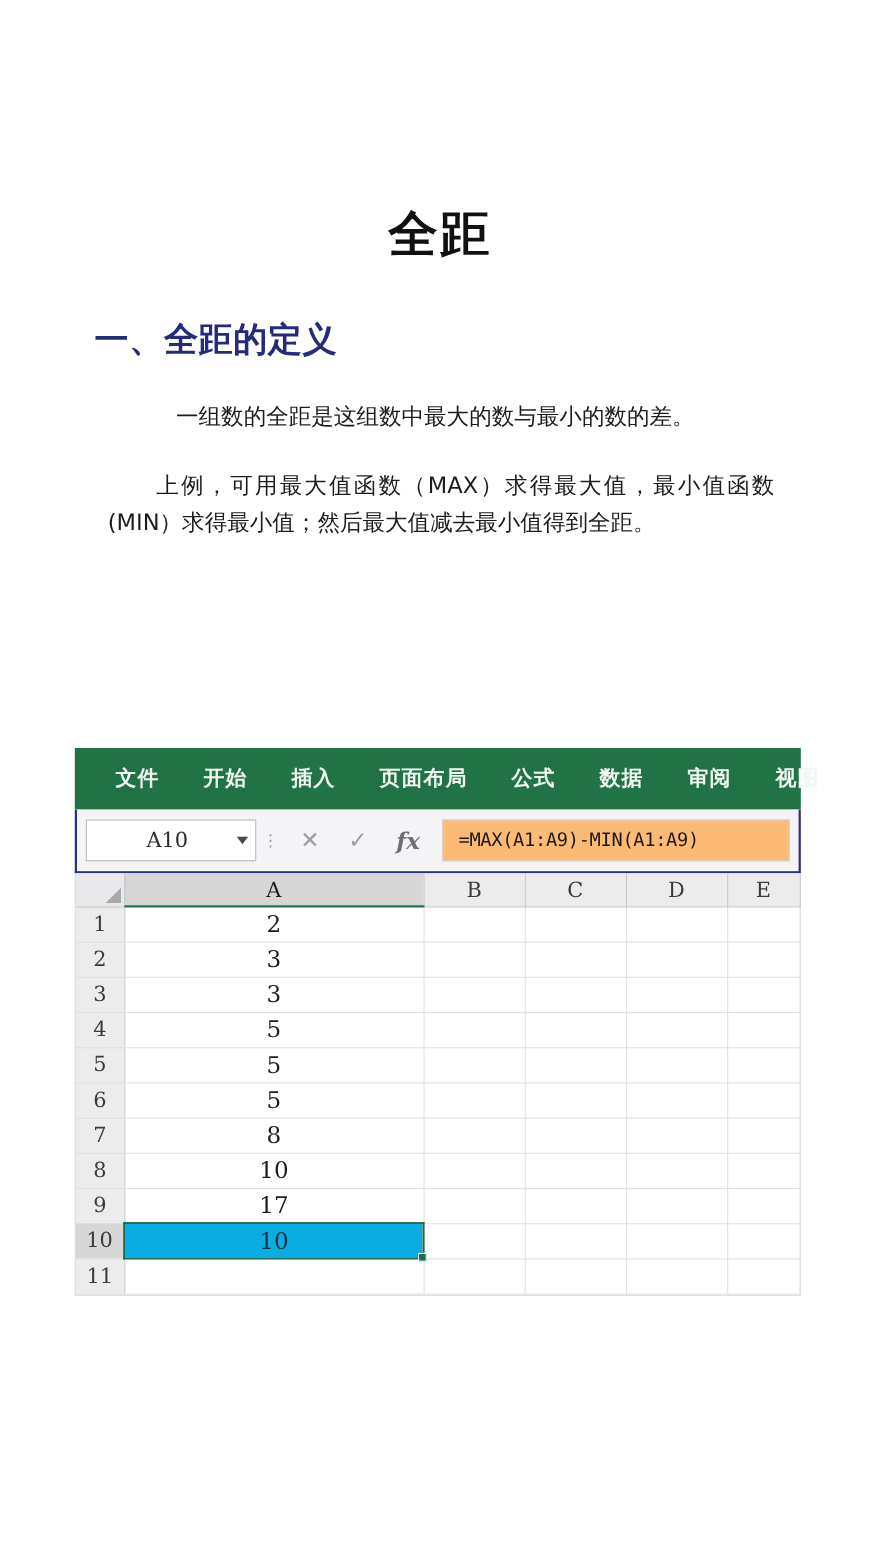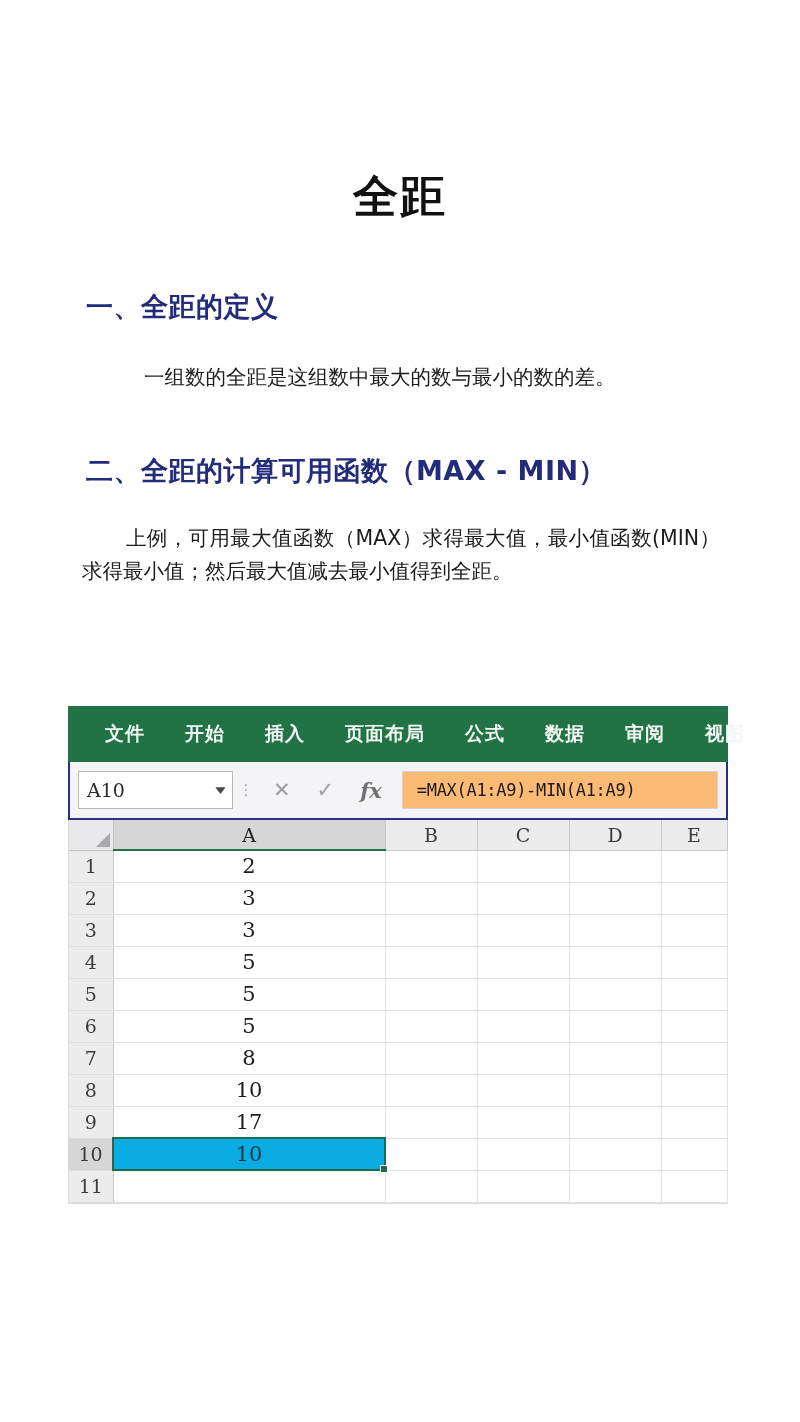--- a/index.html
+++ b/index.html
@@ -11,40 +11,40 @@
     background: #ffffff;
     font-family: "DejaVu Sans", "Liberation Sans", sans-serif;
     color: #1a1a1a;
     overflow: hidden;
   }
 
   .page {
     position: relative;
     width: 800px;
     height: 1422px;
-    padding: 0;
+    padding: 16px;
   }
 
   
   .doc-title {
     margin: 0;
     padding-top: 172px;
     text-align: center;
     font-size: 45px;
     font-weight: 700;
     letter-spacing: 2px;
     color: #111111;
     line-height: 1.1;
   }
 
   
   .section-heading {
-    margin: 16px;
+    margin: 0;
     padding-left: 70px;
-    font-size: 27px;
+    font-size: 31px;
     font-weight: 700;
     color: #232b7a;
     letter-spacing: 0.5px;
     line-height: 1.25;
   }
   .h1-spacing { padding-top: 52px; }
   .h2-spacing { padding-top: 44px; }
 
   
   .body-para {
@@ -59,21 +59,21 @@
   .para-def { padding-top: 22px; text-indent: 62px; }
   .para-ex  { padding-top: 34px; }
   .para-fn  { padding-top: 18px; text-indent: 44px; }
 
   .ex-label { font-weight: 400; }
 
   
   .excel {
     position: absolute;
     left: 68px;
-    top: 706px;
+    top: 680px;
     width: 660px;
   }
 
   
   .ribbon {
     background: #217346;
     height: 56px;
     display: flex;
     align-items: center;
     padding-left: 24px;
@@ -104,21 +104,21 @@
     height: 38px;
     background: #ffffff;
     border: 1px solid #b9b9bd;
     display: flex;
     align-items: center;
     padding: 0 8px;
     font-family: "DejaVu Serif", "Liberation Serif", serif;
     font-size: 19px;
     color: #2c2c2c;
   }
-  .name-box-value { flex: 1; }
+  .name-box-value { flex: 1; text-align: center; }
   .name-box-caret {
     font-size: 9px;
     color: #4a4a4a;
     line-height: 1;
     transform: scaleX(1.5);
   }
   .vdots {
     width: 26px;
     text-align: center;
     color: #9a9aa0;
@@ -255,21 +255,20 @@
 
 <div class="page">
 
   <h1 class="doc-title">全距</h1>
 
   <h2 class="section-heading h1-spacing">一、全距的定义</h2>
 
   <p class="body-para para-def">一组数的全距是这组数中最大的数与最小的数的差。</p>
 
 
-  <h2 class="section-heading h2-spacing">二、全距的计算可用函数（MAX - MIN）</h2>
 
   <p class="body-para para-fn">上例，可用最大值函数（MAX）求得最大值，最小值函数(MIN）求得最小值；然后最大值减去最小值得到全距。</p>
 
   <div class="excel">
 
     <div class="ribbon">
       <div class="ribbon-tab">文件</div>
       <div class="ribbon-tab">开始</div>
       <div class="ribbon-tab">插入</div>
       <div class="ribbon-tab">页面布局</div>

